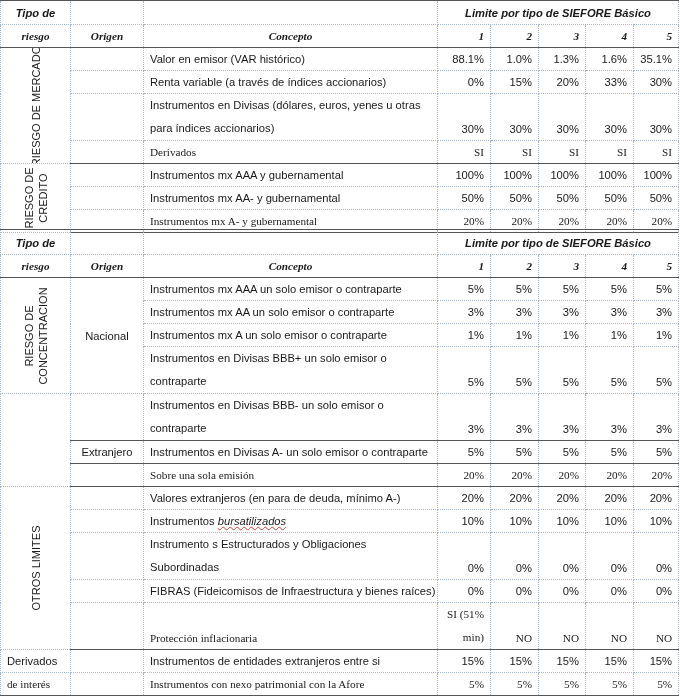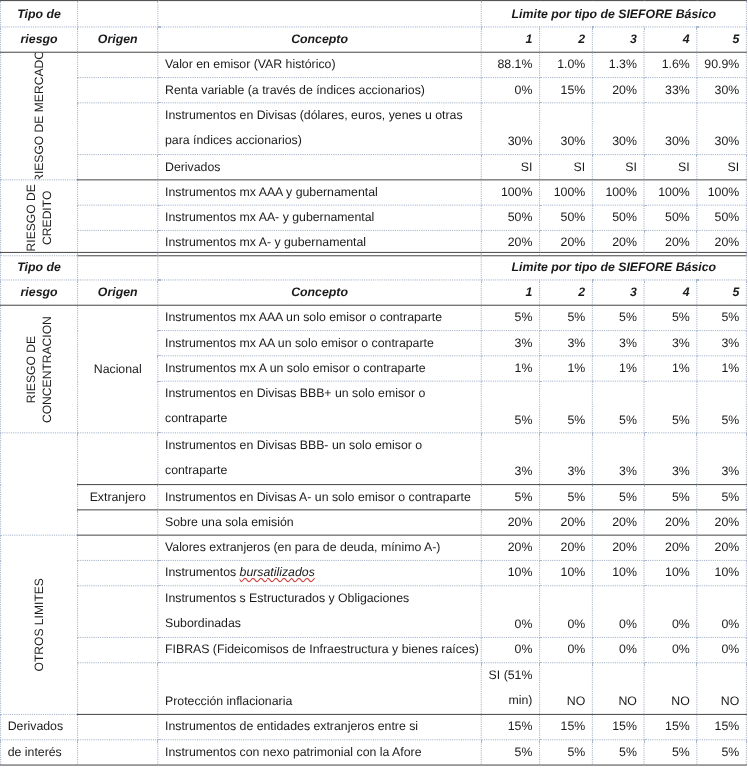--- a/index.html
+++ b/index.html
@@ -7,21 +7,21 @@
   .wrap { position:relative; width:624px; height:698px; }
   table { border-collapse:collapse; table-layout:fixed; position:absolute; left:0; width:678px; }
   td, th { border:1px dotted #a9b7cc; padding:0 6px; height:22px; line-height:22px; vertical-align:bottom; overflow:hidden; white-space:nowrap; font-weight:normal; }
   th { font-weight:bold; font-style:italic; }
   td.num, th.num { text-align:right; }
   td.c, th.c { text-align:center; }
   td.wrap2 { white-space:normal; line-height:23px; }
   td.vert { padding:0; position:relative; vertical-align:middle; }
   .vtxt { position:absolute; left:50%; top:50%; transform:translate(-50%,-50%) rotate(-90deg); white-space:nowrap; text-align:center; line-height:14px; font-size:11px; }
   tr.solid-top > td, tr.solid-top > th { border-top:1.5px solid #555; }
-  tr.solid-bot > td, tr.solid-bot > th { border-bottom:1.5px solid #555; }
+  tr.solid-bot > td, tr.solid-bot > th { border-bottom:1.5px solid #555;font-family:Liberation Serif, serif; }
   td.solid-top { border-top:1.5px solid #555; }
   .under { text-decoration: underline wavy #d04040; text-decoration-thickness:1px;font-style:italic; }
   .t1 { top:0; }
   .t2 { top:229px; }
 </style>
 </head>
 <body>
 
 <div class="wrap">
 
@@ -57,21 +57,21 @@
   <tr>
     <td class="vert" rowspan="4">
       <div class="vtxt">RIESGO DE MERCADO</div>
     </td>
     <td></td>
     <td>Valor en emisor (VAR histórico)</td>
     <td class="num">88.1%</td>
     <td class="num">1.0%</td>
     <td class="num">1.3%</td>
     <td class="num">1.6%</td>
-    <td class="num">90.9%</td>
+    <td class="num">35.1%</td>
   </tr>
   <tr>
     <td></td>
     <td>Renta variable (a través de índices accionarios)</td>
     <td class="num">0%</td>
     <td class="num">15%</td>
     <td class="num">20%</td>
     <td class="num">33%</td>
     <td class="num">30%</td>
   </tr>
@@ -244,21 +244,21 @@
     <td></td>
     <td><span>Instrumentos </span><span class="under">bursatilizados</span></td>
     <td class="num">10%</td>
     <td class="num">10%</td>
     <td class="num">10%</td>
     <td class="num">10%</td>
     <td class="num">10%</td>
   </tr>
   <tr style="height:46px">
     <td></td>
-    <td class="wrap2">Instrumentos s Estructurados y Obligaciones Subordinadas</td>
+    <td class="wrap2">Instrumento s Estructurados y Obligaciones Subordinadas</td>
     <td class="num">0%</td>
     <td class="num">0%</td>
     <td class="num">0%</td>
     <td class="num">0%</td>
     <td class="num">0%</td>
   </tr>
   <tr>
     <td></td>
     <td>FIBRAS (Fideicomisos de Infraestructura y bienes raíces)</td>
     <td class="num">0%</td>

